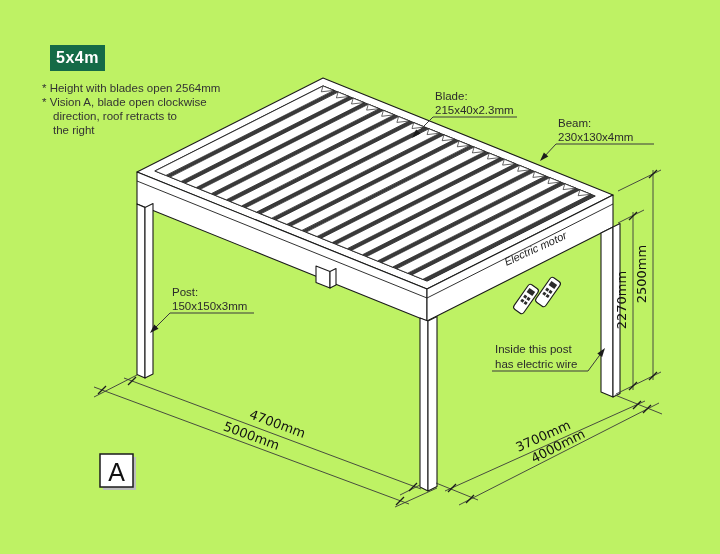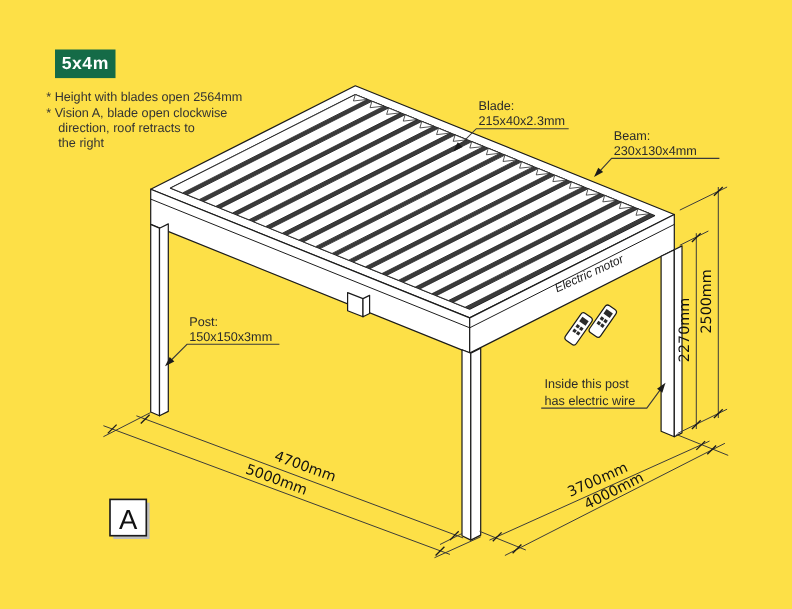--- a/index.html
+++ b/index.html
@@ -1,16 +1,16 @@
 <!DOCTYPE html>
 <html><head>
 <meta charset="utf-8">
 <style>
   html,body{margin:0;padding:0;background:#ffffff;}
-  .page{position:relative;width:720px;height:554px;background:#fde047;overflow:hidden;
+  .page{position:relative;width:720px;height:554px;background:#bef264;overflow:hidden;
         font-family:"Liberation Sans",sans-serif;}
   svg{display:block;}
   text{fill:#2b2b2b;}
   .note-text{font-size:11.5px;fill:#333333;}
   .label-text{font-size:11.5px;fill:#2b2b2b;}
   .dim-text{font-family:"DejaVu Sans",sans-serif;font-size:13px;fill:#111111;}
   .badge-text{font-size:16px;font-weight:bold;fill:#ffffff;letter-spacing:0.5px;}
   .marker-text{font-size:25px;fill:#111111;}
   .motor-text{font-size:11px;font-style:italic;fill:#222222;}
   .struct{fill:#ffffff;stroke:#1b1b1b;stroke-width:1.1;stroke-linejoin:round;}

